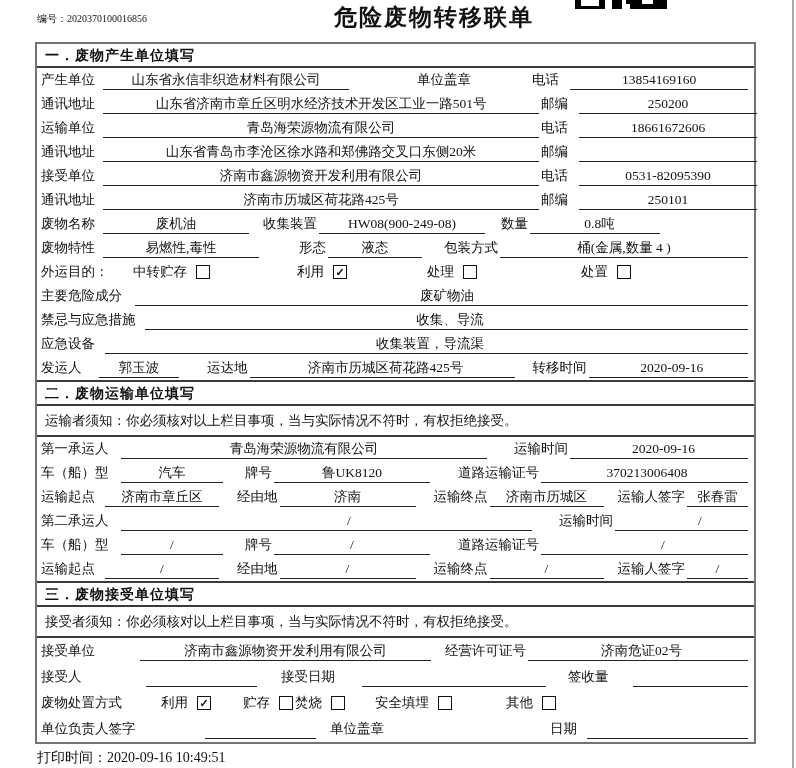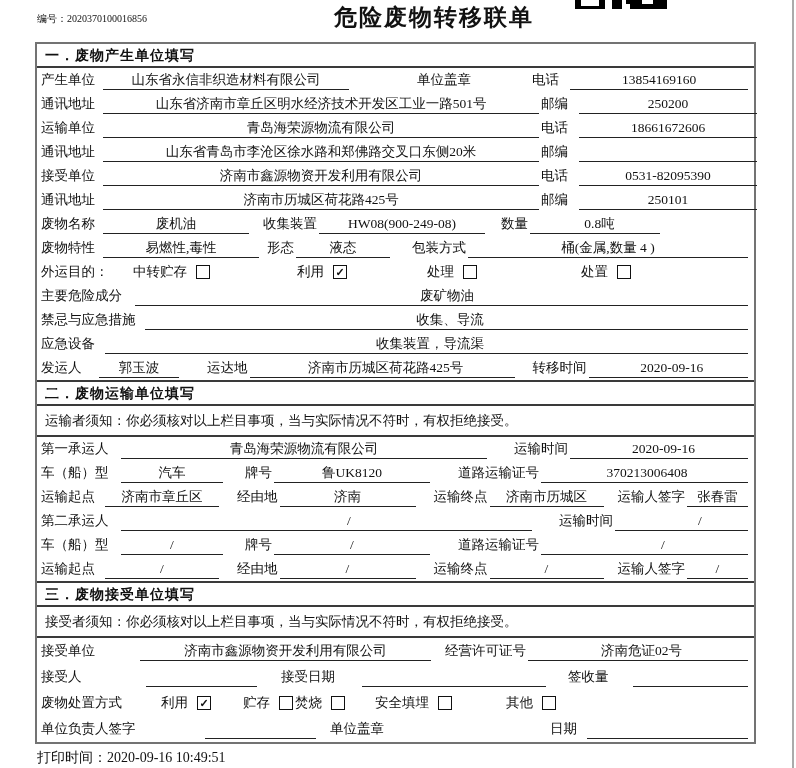--- a/index.html
+++ b/index.html
@@ -104,21 +104,21 @@
     <span class="uv" style="width:140px">废机油</span>
     <span class="lbl" style="margin-left:12px">收集装置</span>
     <span class="uv c" style="width:160px">HW08(900-249-08)</span>
     <span class="lbl" style="margin-left:14px">数量</span>
     <span class="uv" style="width:115px;padding-left:12px">0.8吨</span>
   </div>
 
   <div class="row">
     <span class="lbl" style="width:60px">废物特性</span>
     <span class="uv" style="width:150px">易燃性,毒性</span>
-    <span class="lbl" style="margin-left:6px">形态</span>
+    <span class="lbl" style="margin-left:38px">形态</span>
     <span class="uv" style="width:88px">液态</span>
     <span class="lbl" style="margin-left:20px">包装方式</span>
     <span class="uv grow">桶(金属,数量 4 )</span>
   </div>
 
   <div class="row">
     <span class="lbl" style="width:82px">外运目的：</span>
     <span class="lbl" style="margin-left:6px">中转贮存</span>
     <span class="cb"></span>
     <span class="lbl" style="margin-left:85px">利用</span>

